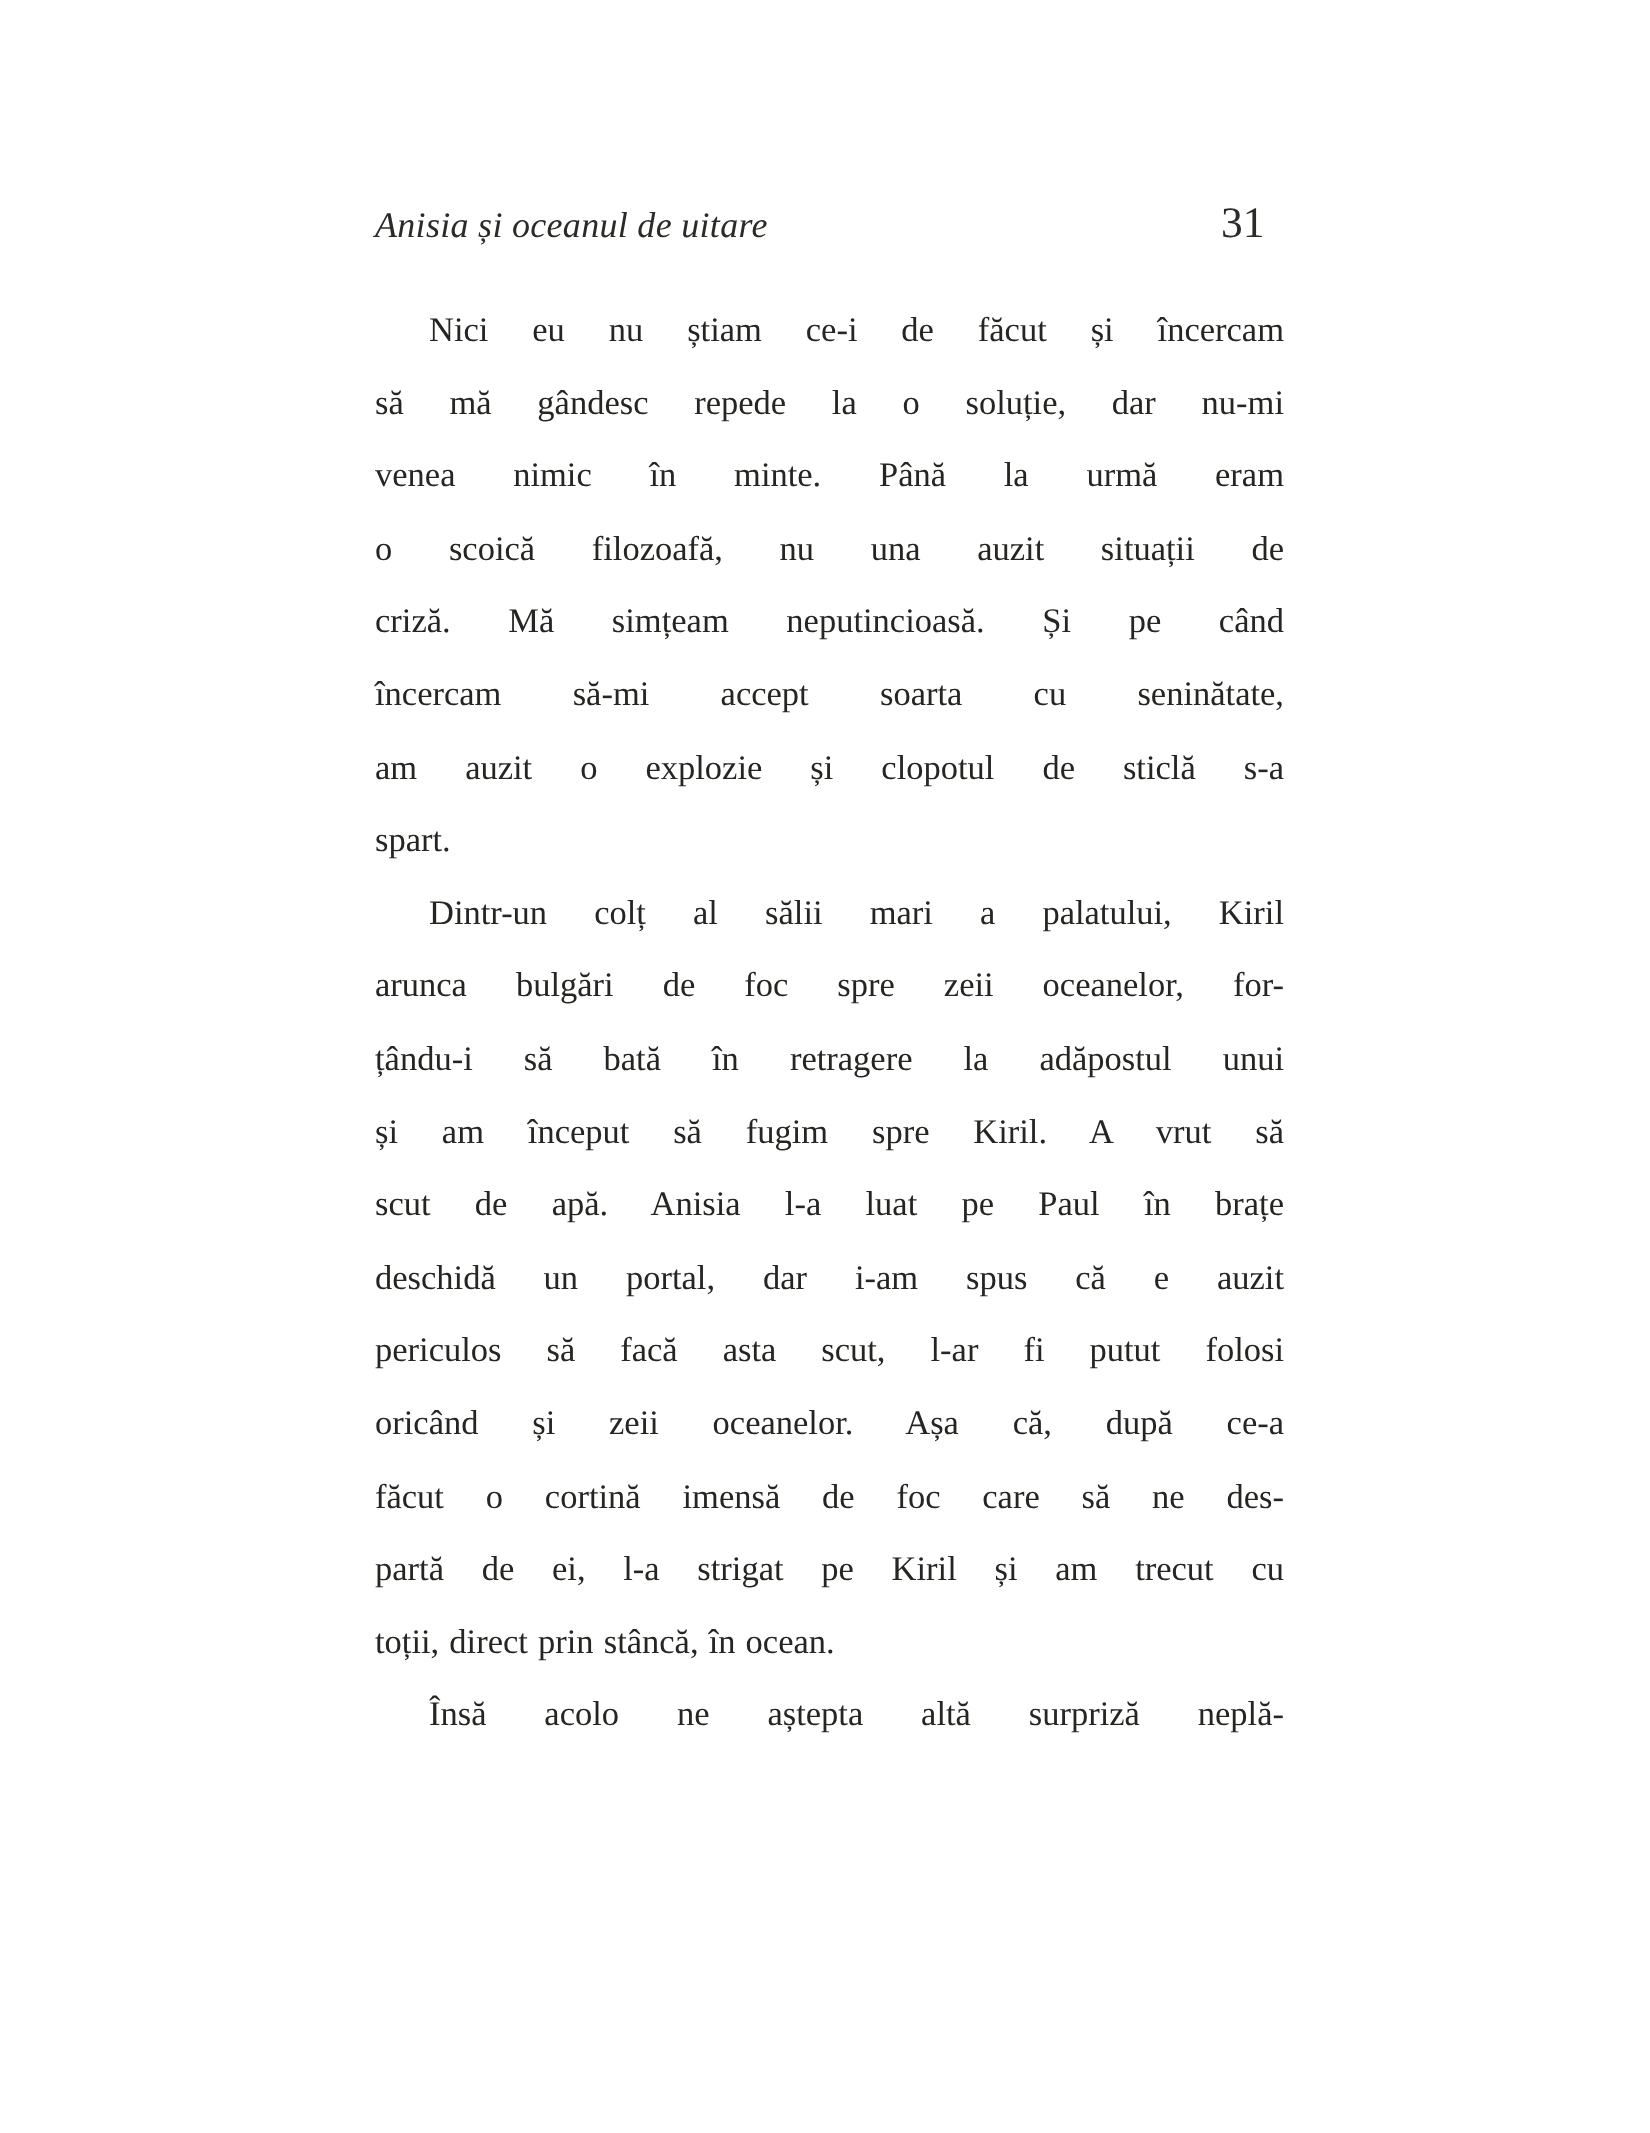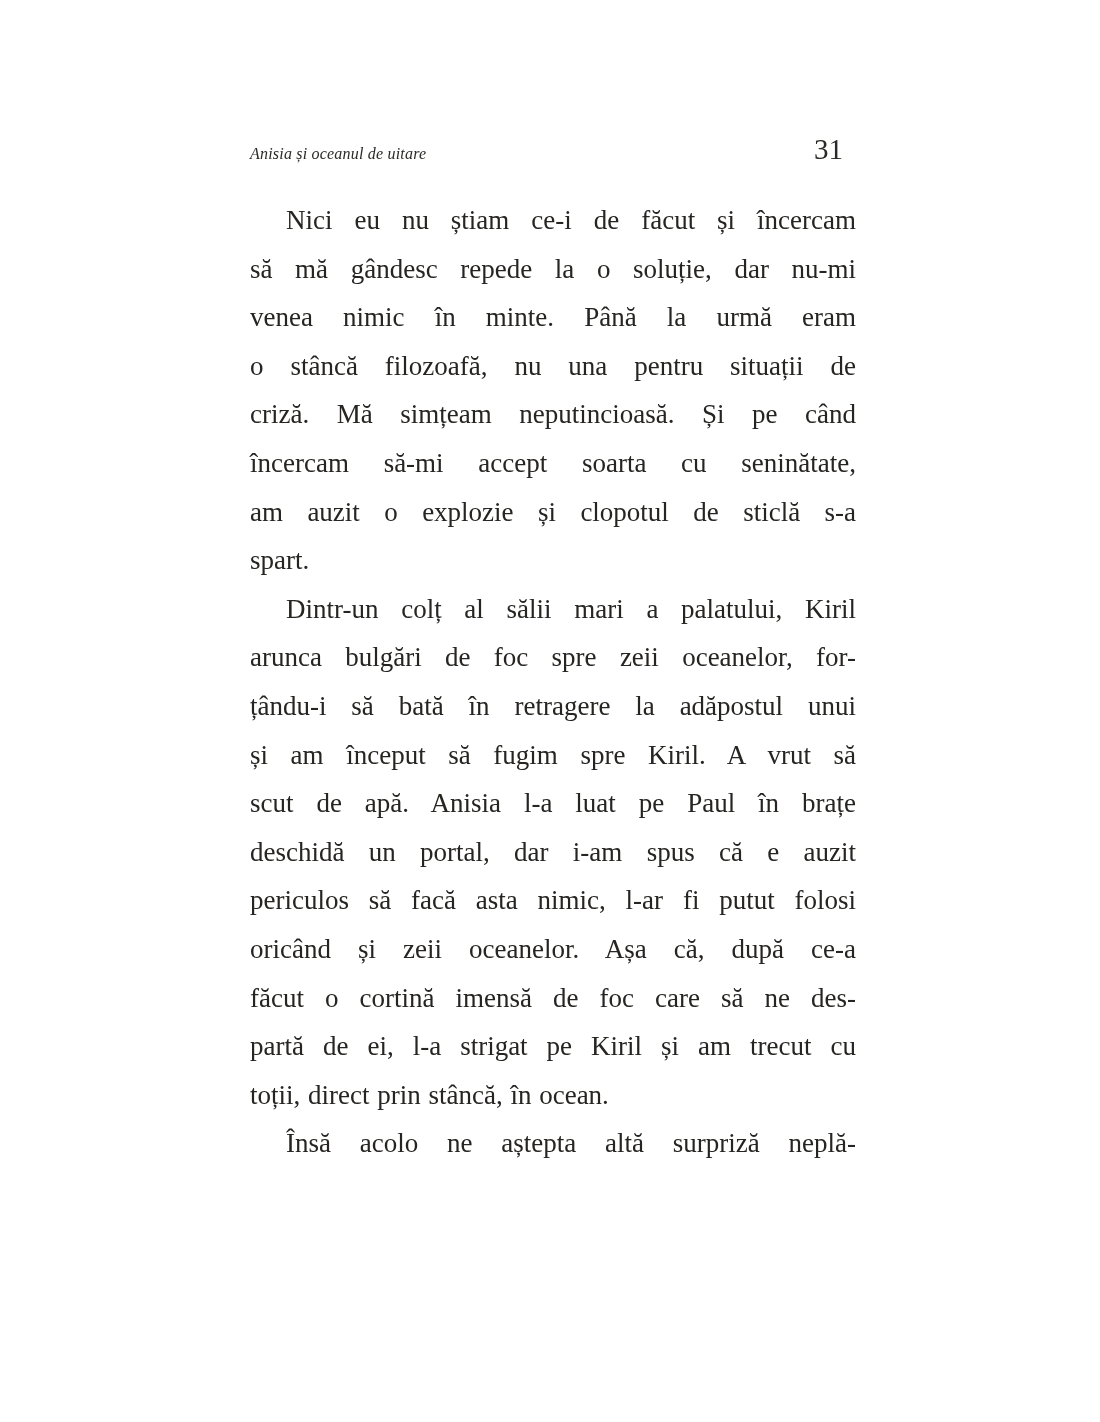--- a/index.html
+++ b/index.html
@@ -20,35 +20,35 @@
     position: absolute;
     left: 250px;
     top: 133px;
     width: 606px;
     display: flex;
     justify-content: space-between;
     align-items: baseline;
   }
   .running-title {
     font-style: italic;
-    font-size: 16px;
+    font-size: 24px;
     letter-spacing: 0.2px;
     color: #2b2a27;
   }
   .page-number {
     font-size: 29px;
     color: #2b2a27;
     padding-right: 13px;
   }
   .body-text {
     position: absolute;
     left: 250px;
     top: 196px;
     width: 606px;
-    font-size: 27px;
+    font-size: 23px;
     color: #262522;
   }
   .para {
     margin: 0;
     padding: 0;
   }
   .line {
     display: block;
     height: 48.6px;
     line-height: 48.6px;
@@ -73,35 +73,35 @@
     <span class="running-title">Anisia și oceanul de uitare</span>
     <span class="page-number">31</span>
   </div>
 
   <div class="body-text">
 
     <p class="para">
       <span class="line first">Nici eu nu știam ce-i de făcut și încercam</span>
       <span class="line">să mă gândesc repede la o soluție, dar nu-mi</span>
       <span class="line">venea nimic în minte. Până la urmă eram</span>
-      <span class="line">o stâncă filozoafă, nu una pentru situații de</span>
+      <span class="line">o scoică filozoafă, nu una auzit situații de</span>
       <span class="line">criză. Mă simțeam neputincioasă. Și pe când</span>
       <span class="line">încercam să-mi accept soarta cu seninătate,</span>
       <span class="line">am auzit o explozie și clopotul de sticlă s-a</span>
       <span class="line last">spart.</span>
     </p>
 
     <p class="para">
       <span class="line first">Dintr-un colț al sălii mari a palatului, Kiril</span>
       <span class="line">arunca bulgări de foc spre zeii oceanelor, for-</span>
       <span class="line">țându-i să bată în retragere la adăpostul unui</span>
       <span class="line">și am început să fugim spre Kiril. A vrut să</span>
       <span class="line">scut de apă. Anisia l-a luat pe Paul în brațe</span>
       <span class="line">deschidă un portal, dar i-am spus că e auzit</span>
-      <span class="line">periculos să facă asta nimic, l-ar fi putut folosi</span>
+      <span class="line">periculos să facă asta scut, l-ar fi putut folosi</span>
       <span class="line">oricând și zeii oceanelor. Așa că, după ce-a</span>
       <span class="line">făcut o cortină imensă de foc care să ne des-</span>
       <span class="line">partă de ei, l-a strigat pe Kiril și am trecut cu</span>
       <span class="line last">toții, direct prin stâncă, în ocean.</span>
     </p>
 
     <p class="para">
       <span class="line first">Însă acolo ne aștepta altă surpriză neplă-</span>
     </p>
 

